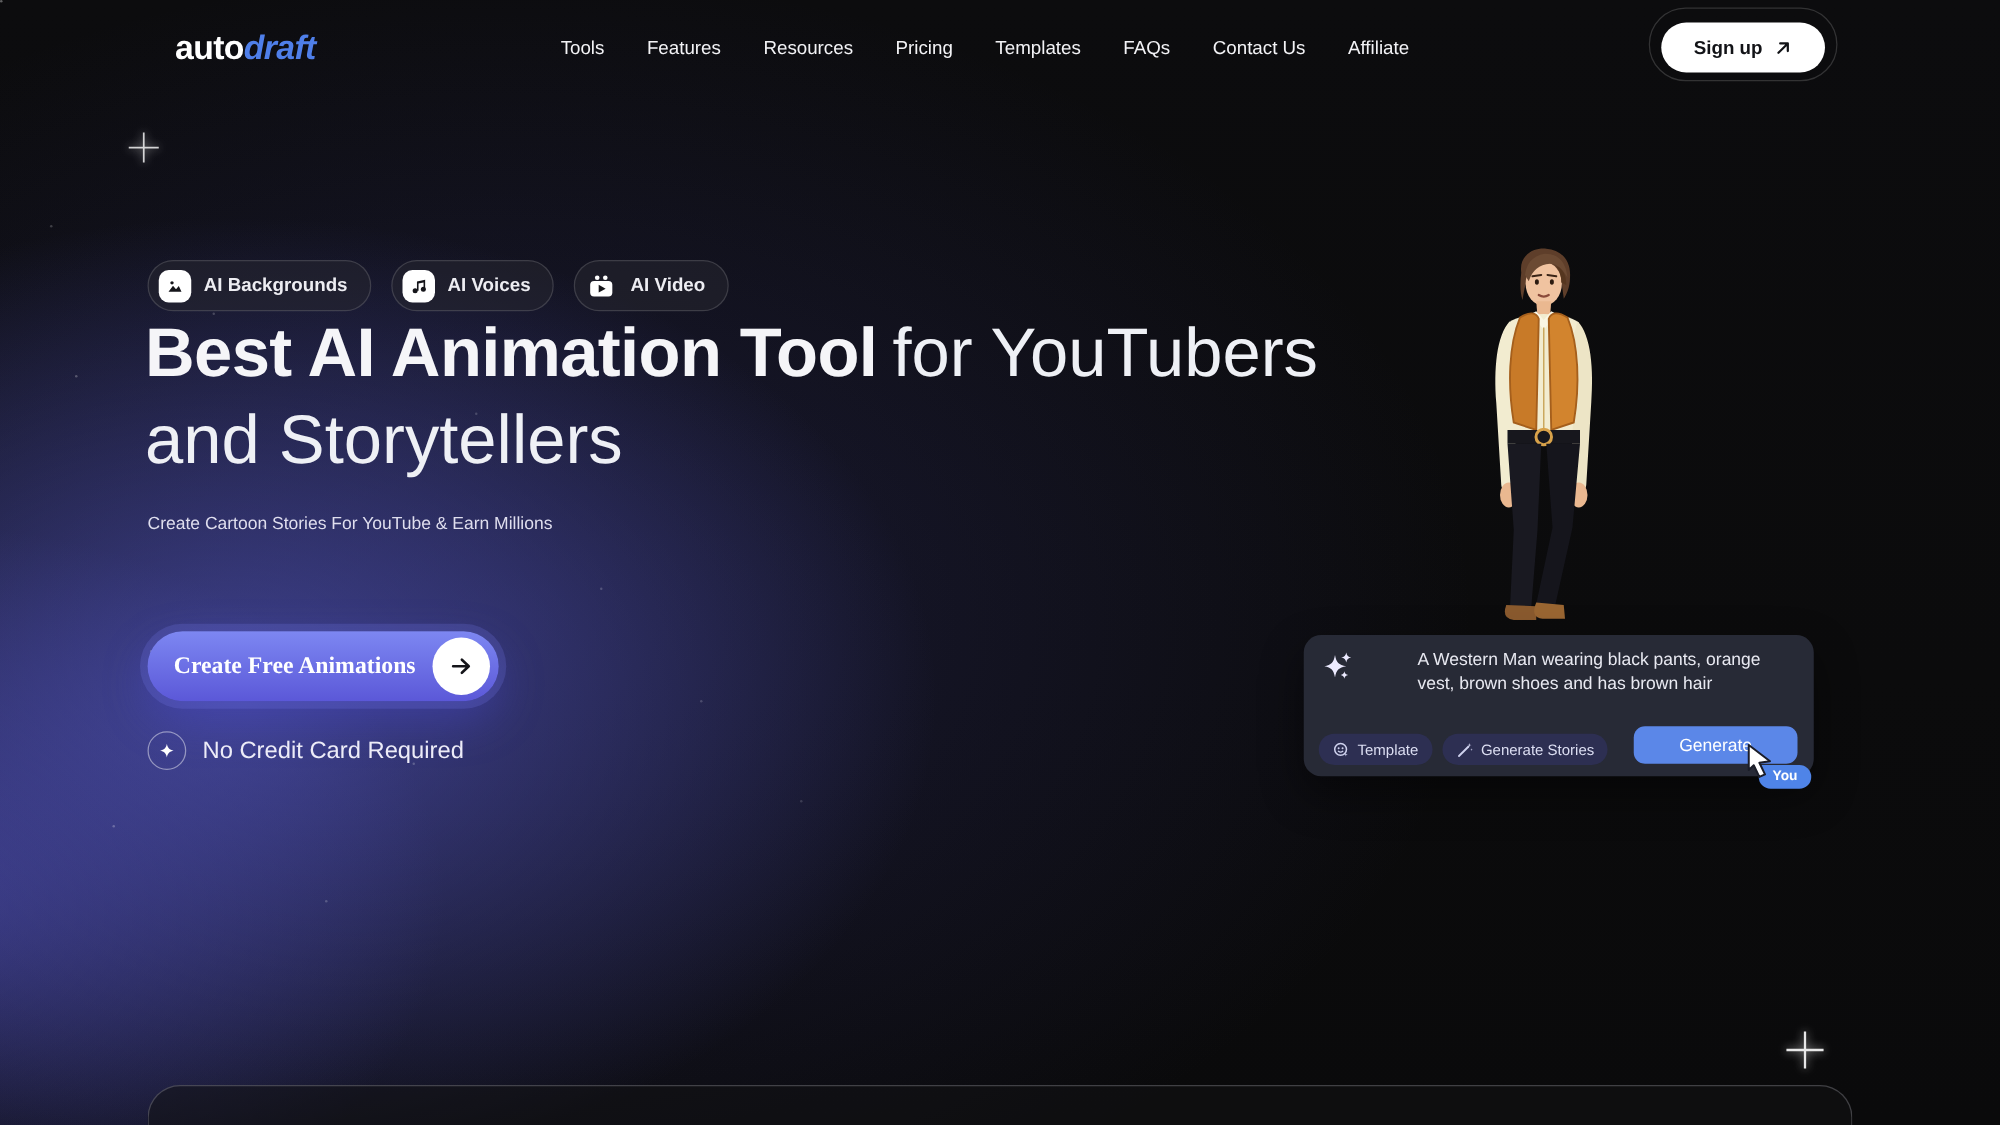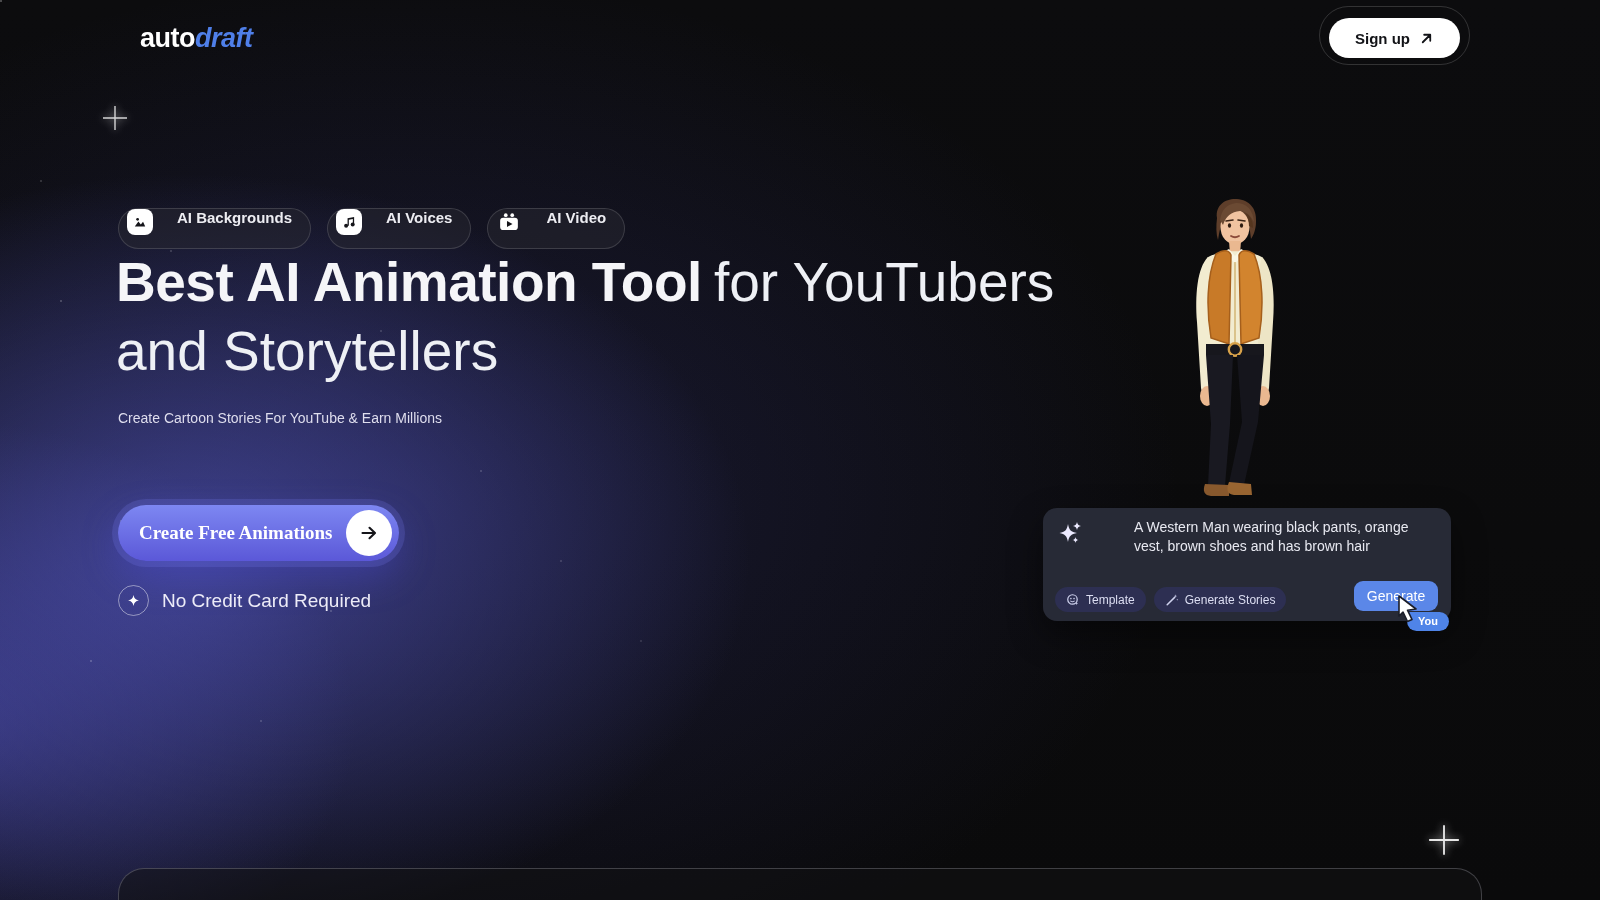--- a/index.html
+++ b/index.html
@@ -51,21 +51,21 @@
   .signup-btn {
     position:relative; display:flex; align-items:center; gap:9px;
     background:#ffffff; color:#121317; border:none; cursor:pointer;
     height:40px; padding:0 26px; border-radius:999px;
     font-size:15px; font-weight:700; font-family:inherit;
   }
 
   
   .badges { position:absolute; left:118px; top:208px; display:flex; gap:16px; z-index:4; }
   .badge {
-    display:flex; gap:24px; height:41px;
+    display:flex; align-items:center; gap:10px; height:41px;
     padding:0 18px 0 8px; border-radius:999px; cursor:pointer;
     background:rgba(38,38,48,0.55); border:1px solid rgba(255,255,255,0.14);
   }
   .badge-ic {
     width:26px; height:26px; border-radius:8px; background:#ffffff;
     display:flex; align-items:center; justify-content:center;
   }
   .badge-ic.flat { background:transparent; }
   .badge span.lbl { font-size:15px; font-weight:600; color:#ededf2; }
 
@@ -115,21 +115,21 @@
     position:absolute; left:46px; top:10px; width:300px;
     font-size:14px; line-height:19px; color:#e8e9f1; font-weight:400;margin-left:45px;
   }
   .pc-row { position:absolute; left:12px; bottom:9px; display:flex; gap:8px; }
   .chip {
     display:flex; align-items:center; gap:6px; height:25px; padding:0 11px;
     border-radius:13px; background:#2d2f52; border:none; cursor:pointer;
     font-family:inherit; font-size:12px; font-weight:500; color:#dcdef2;
   }
   .generate-btn {
-    position:absolute; right:13px; bottom:10px; width:84px; height:30px;
+    position:absolute; right:13px; bottom:10px; width:131px; height:30px;
     border:none; border-radius:9px; background:#5b87e8; cursor:pointer;
     font-family:inherit; font-size:14px; font-weight:500; color:#ffffff;
   }
   .cursor-arrow { position:absolute; left:352px; top:86px; z-index:7; }
   .you-badge {
     position:absolute; right:2px; top:104px; z-index:6;
     background:#4f84e8; color:#ffffff; font-size:11px; font-weight:600;
     padding:3px 11px 4px 11px; border-radius:3px 10px 10px 10px;
   }
 
@@ -155,20 +155,30 @@
   <svg width="32" height="32" viewBox="0 0 28 28">
       <path d="M14 1 V27 M1 14 H27" stroke="rgba(255,255,255,0.95)" stroke-width="1.6"></path>
     </svg>
 </div>
 
 <header>
   <div class="logo">
     <span class="p1">auto</span>
     <span class="p2">draft</span>
   </div>
+  <nav>
+    <a>Tools</a>
+    <a>Features</a>
+    <a>Resources</a>
+    <a>Pricing</a>
+    <a>Templates</a>
+    <a>FAQs</a>
+    <a>Contact Us</a>
+    <a>Affiliate</a>
+  </nav>
   <div class="signup-wrap">
     <div class="signup-ring"></div>
     <button class="signup-btn">
       <span>Sign up</span>
       <span style="display:flex;">
         <svg width="15" height="15" viewBox="0 0 16 16">
             <path d="M4 12 L12 4 M5.5 4 H12 V10.5" stroke="#121317" stroke-width="1.9" fill="none" stroke-linecap="round" stroke-linejoin="round"></path>
           </svg>
       </span>
     </button>

